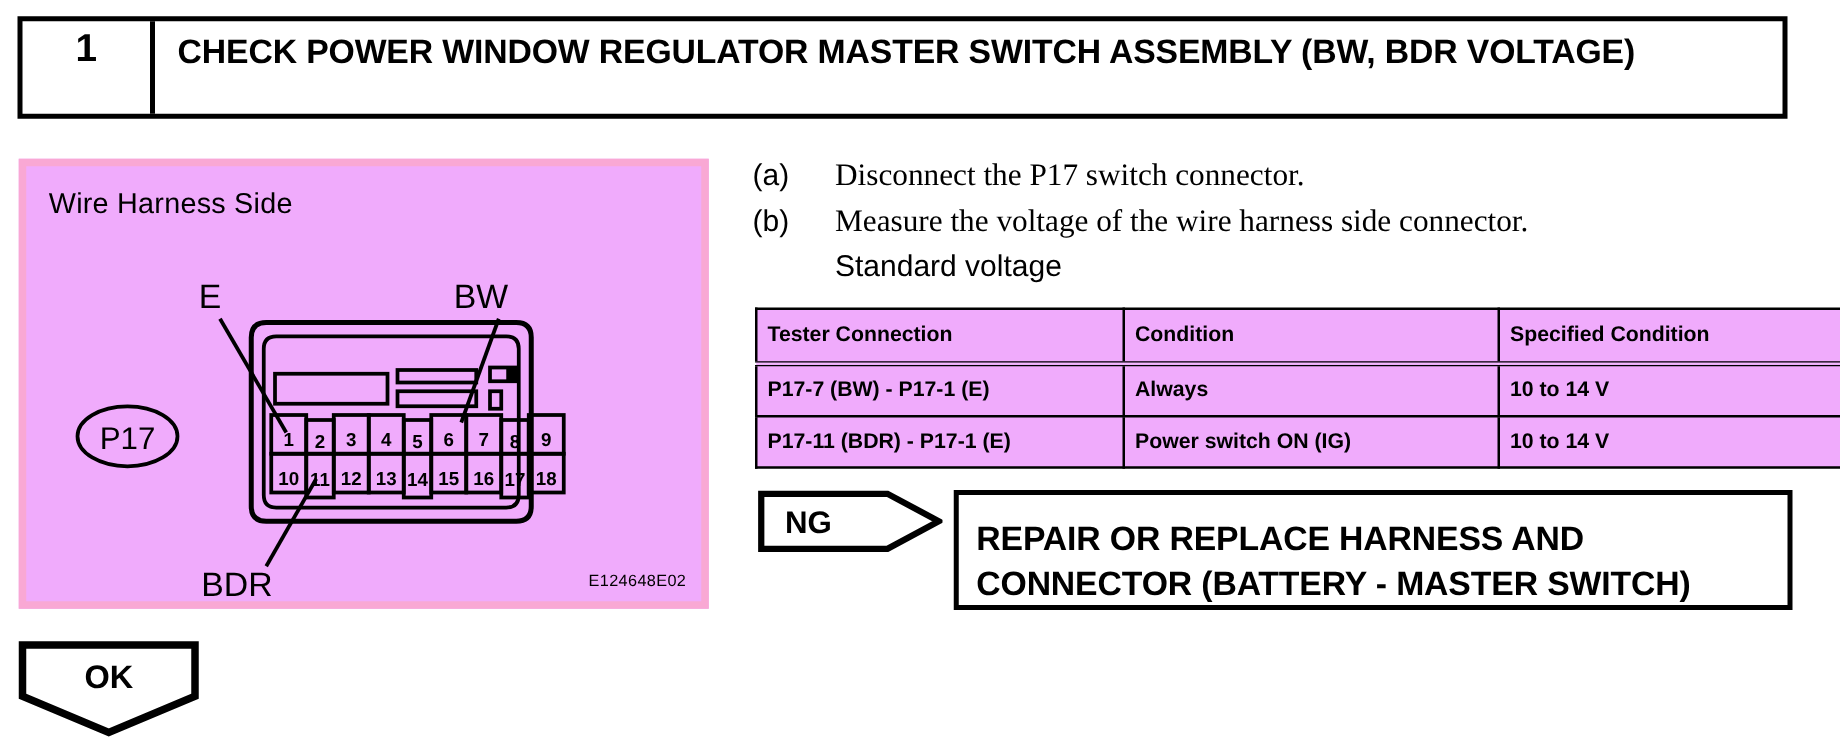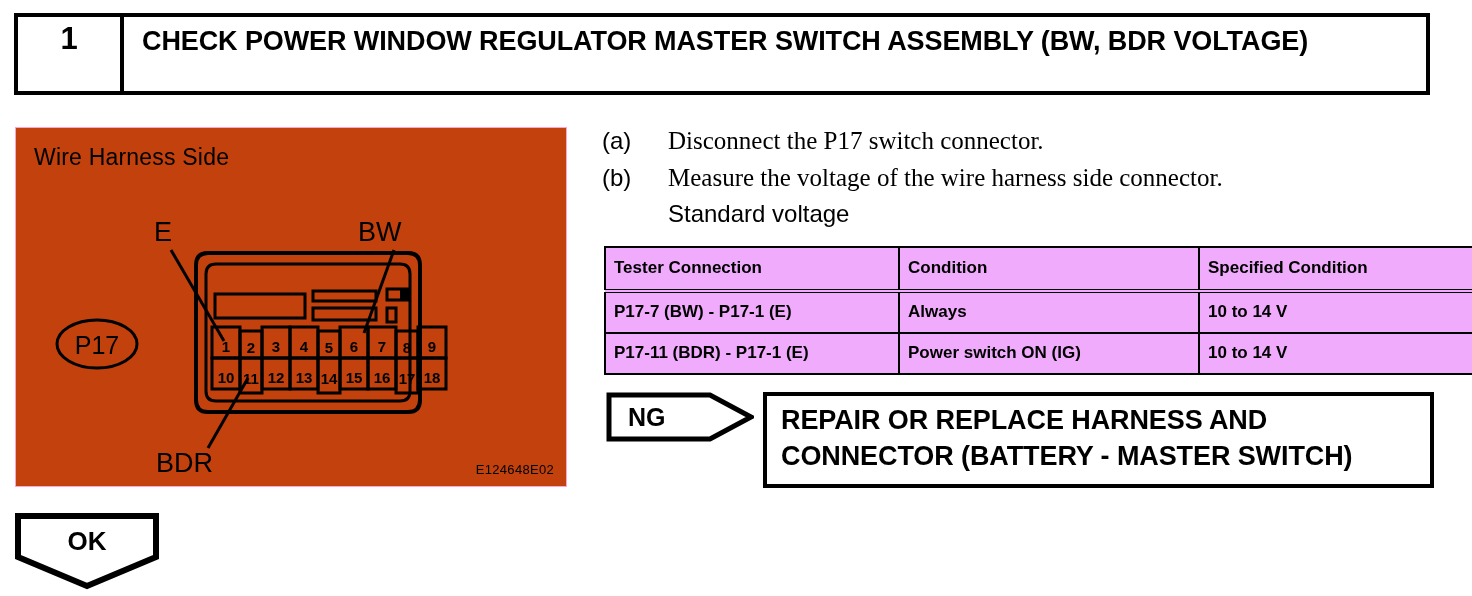--- a/index.html
+++ b/index.html
@@ -58,23 +58,23 @@
     letter-spacing: -0.1px;
   }
 
   
   .figure-panel {
     position: absolute;
     left: 15px;
     top: 127px;
     width: 552px;
     height: 360px;
-    border: 1px solid #f9a8d4;
-    box-sizing: border-box;
-    background: #c2410c;
+    border: 6px solid #f9a8d4;
+    box-sizing: border-box;
+    background: #f0abfc;
   }
   .figure-caption {
     position: absolute;
     left: 18px;
     top: 18px;
     font-size: 23px;
     line-height: 1;
     letter-spacing: 0.2px;
   }
   .figure-code {
@@ -192,21 +192,21 @@
     fill: #000;
   }
   .result-box {
     position: absolute;
     left: 157px;
     top: 0;
     right: 0;
     height: 96px;
     border: 4px solid #000;
     box-sizing: border-box;
-    padding: 7px 0 0 14px;
+    padding: 18px 0 0 14px;
   }
   .result-text {
     font-size: 27px;
     font-weight: bold;
     line-height: 1.33;
     letter-spacing: -0.1px;
   }
 
   
   .ok-tag {

